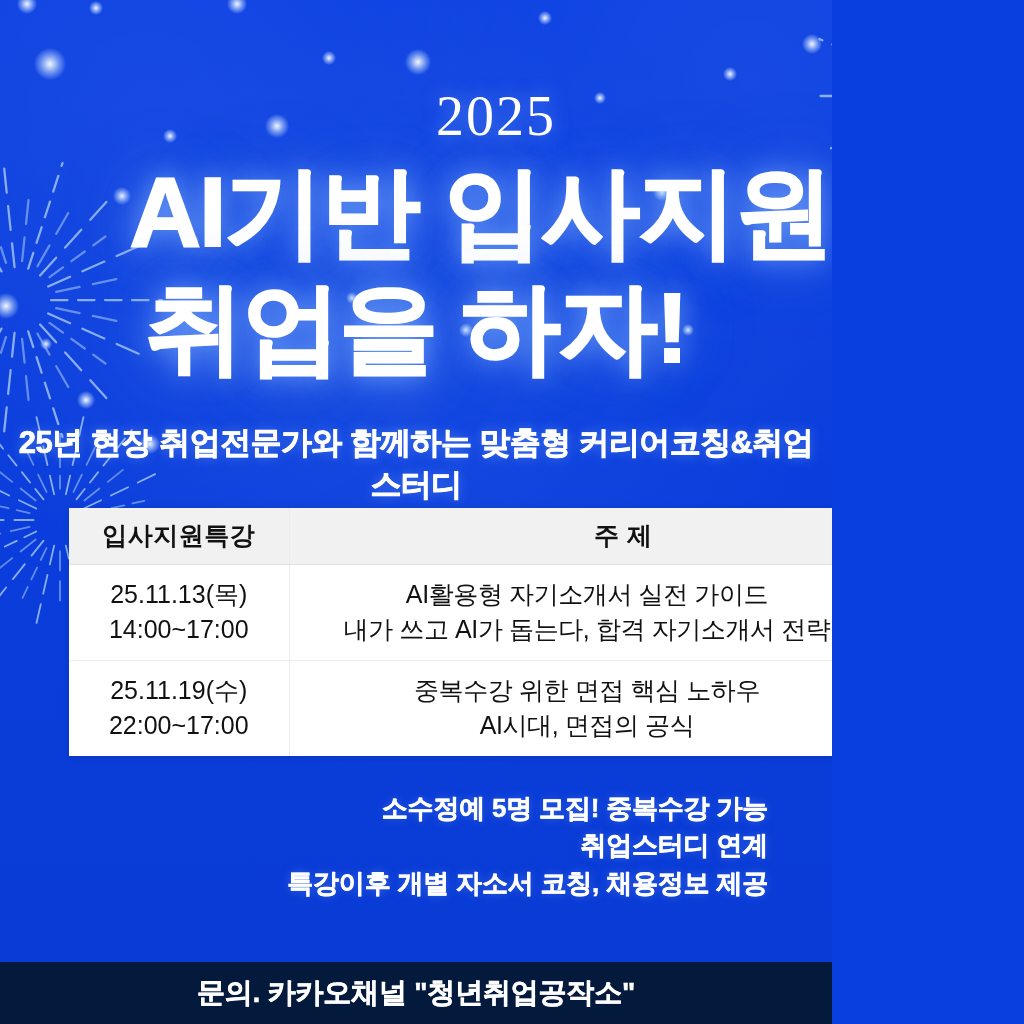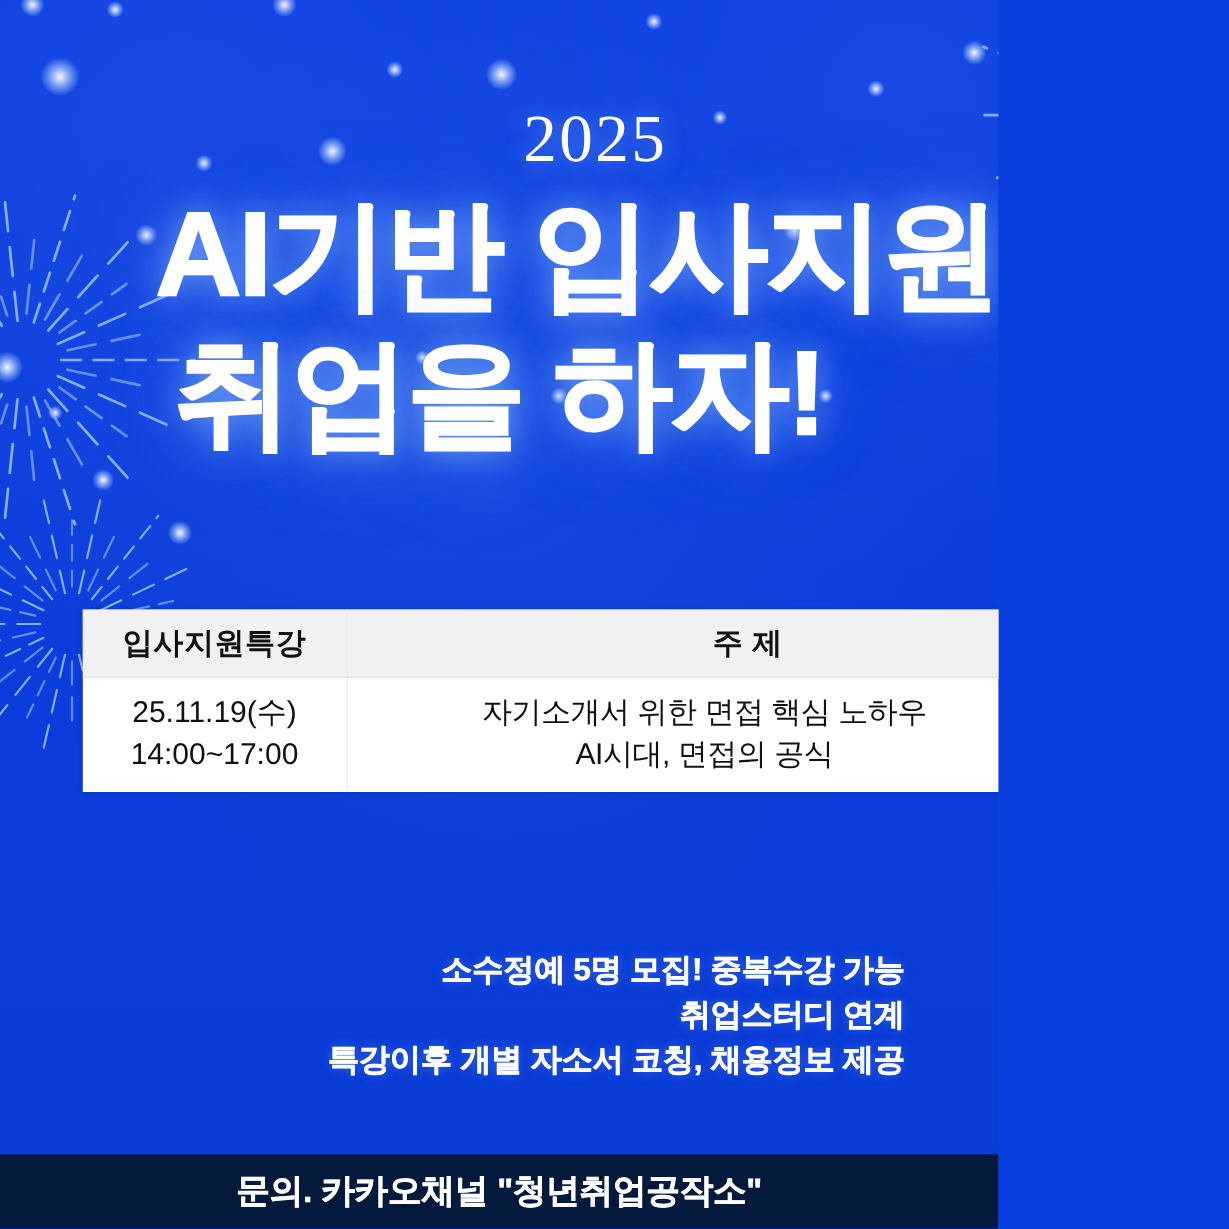--- a/index.html
+++ b/index.html
@@ -149,21 +149,21 @@
   table.schedule tbody tr:last-child td { border-bottom: none; }
   table.schedule tbody td.td-hours {
     border-right: none;
     font-size: 25px;
   }
   table.schedule tbody td.td-subject { letter-spacing: -0.4px; }
 
   
   .notes {
     position: absolute;
-    right: 78px;
+    right: 64px;
     top: 790px;
     text-align: right;
     color: #ffffff;
     font-weight: 800;
     font-size: 26px;
     line-height: 1.44;
     letter-spacing: -0.2px;
     text-shadow: 0 0 10px rgba(150,195,255,0.35);
     -webkit-text-stroke: 0.5px #ffffff;
   }
@@ -332,39 +332,47 @@
       </div>
   </div>
 
   <div class="year">2025</div>
 
   <div class="headline">
     <span class="l1">AI기반 입사지원</span>
     <span class="l2">취업을 하자!</span>
   </div>
 
+  <div class="subtitle">25년 현장 취업전문가와 함께하는 맞춤형 커리어코칭&amp;취업 스터디</div>
 
   <div class="table-wrap">
     <table class="schedule">
       <colgroup>
         <col class="c-date">
         <col class="c-subject">
         <col class="c-hours">
       </colgroup>
       <thead>
         <tr>
           <th class="th-date">입사지원특강</th>
           <th colspan="2">주  제</th>
         </tr>
       </thead>
       <tbody id="schedule-body">
           <tr>
+            <td class="td-date">25.11.13(목)
+14:00~17:00</td>
+            <td class="td-subject">AI활용형 자기소개서 실전 가이드
+내가 쓰고 AI가 돕는다, 합격 자기소개서 전략</td>
+            <td class="td-hours">3H</td>
+          </tr>
+          <tr>
             <td class="td-date">25.11.19(수)
-14:00~17:00</td>
-            <td class="td-subject">자기소개서 위한 면접 핵심 노하우
+22:00~17:00</td>
+            <td class="td-subject">중복수강 위한 면접 핵심 노하우
 AI시대, 면접의 공식</td>
             <td class="td-hours">3H</td>
           </tr>
         </tbody>
     </table>
   </div>
 
   <div class="notes" id="notes-host">
       <div>소수정예 5명 모집!  중복수강 가능</div>
       <div>취업스터디 연계</div>

